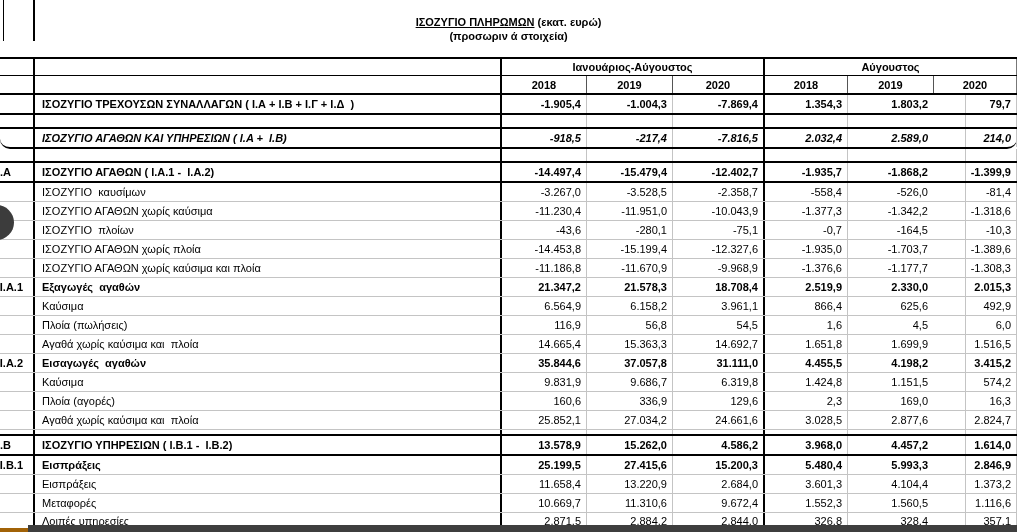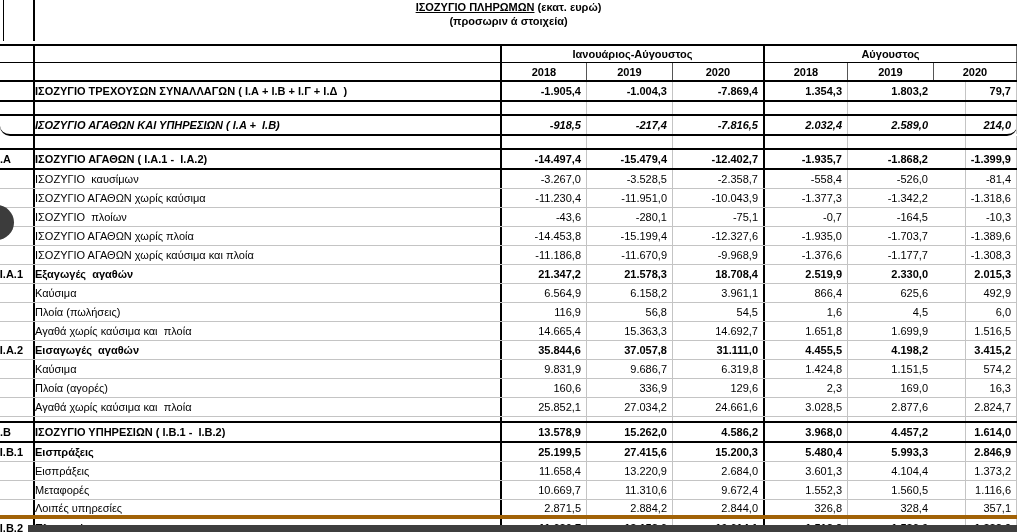--- a/index.html
+++ b/index.html
@@ -5,42 +5,42 @@
   * { margin:0; padding:0; box-sizing:border-box; }
   html,body { background:#e9e9e9; }
   .screen {
     position:relative; width:1017px; height:532px; overflow:hidden;
     background:#fff; color:#000;
     font-family:"Liberation Sans","DejaVu Sans",sans-serif;
     font-size:11px;
   }
   
   .titlebox{
-    position:relative; height:46px; border-bottom:2px solid #000;
-    display:flex; flex-direction:column; align-items:center; justify-content:flex-start;
+    position:relative; height:59px; border-bottom:2px solid #000;
+    display:flex; flex-direction:column; align-items:center; justify-content:center;
     font-weight:700; white-space:pre; line-height:14px;
   }
   .title-main{ text-decoration:underline; }
   .vline-outer{ position:absolute; left:3px; top:0; width:1px; height:41px; background:#000; }
   .vline-code{ position:absolute; left:33px; top:0; width:2px; height:41px; background:#000; }
   
   .group-row{ display:grid; grid-template-columns:33px 467px 263px 254px; height:17px; border-bottom:1px solid #000; }
   .years-row{ display:grid; grid-template-columns:33px 467px 86px 86px 91px 84px 86px 84px; height:19px; border-bottom:2px solid #000; }
   .hcell{ display:flex; align-items:center; justify-content:center; font-weight:700; }
   .hdesc{ border-left:2px solid #000; }
   .hgroup{ border-left:2px solid #000; }
   .hgroup.last{ border-right:1px solid #777; }
   .ycell{ border-left:1px solid #555; }
   .ycell.y0, .ycell.y3{ border-left:2px solid #000; }
   .ycell.y5{ border-right:1px solid #777; }
   
   .r{ display:grid; grid-template-columns:33px 467px 86px 86px 91px 84px 86px 84px; }
   .cell{ display:flex; align-items:center; overflow:hidden; }
   .code{ justify-content:flex-end; padding-right:10px; white-space:pre; }
-  .label{ border-left:2px solid #000; white-space:pre; }
+  .label{ border-left:2px solid #000; padding-left:7px; white-space:pre; }
   .val{ justify-content:flex-end; padding-right:5px; border-left:1px solid #c4c4c4; white-space:pre; }
   .val.v0, .val.v3{ border-left:2px solid #000; }
   .val.v5{ border-right:1px solid #c4c4c4;margin-left:32px; }
   
   .section      { font-weight:700; height:20px; border-bottom:2px solid #000; }
   .sectionItalic{ font-weight:700; font-style:italic; height:20px; border-bottom:2px solid #000;border-radius:10px; }
   .subtotal     { font-weight:700; height:19px; border-bottom:1px solid #c4c4c4; }
   .subtotalLast { font-weight:700; height:17px; }
   .item         { height:19px; border-bottom:1px solid #c4c4c4; }
   .itemThick    { height:19px; border-bottom:4px solid #a16207; }

